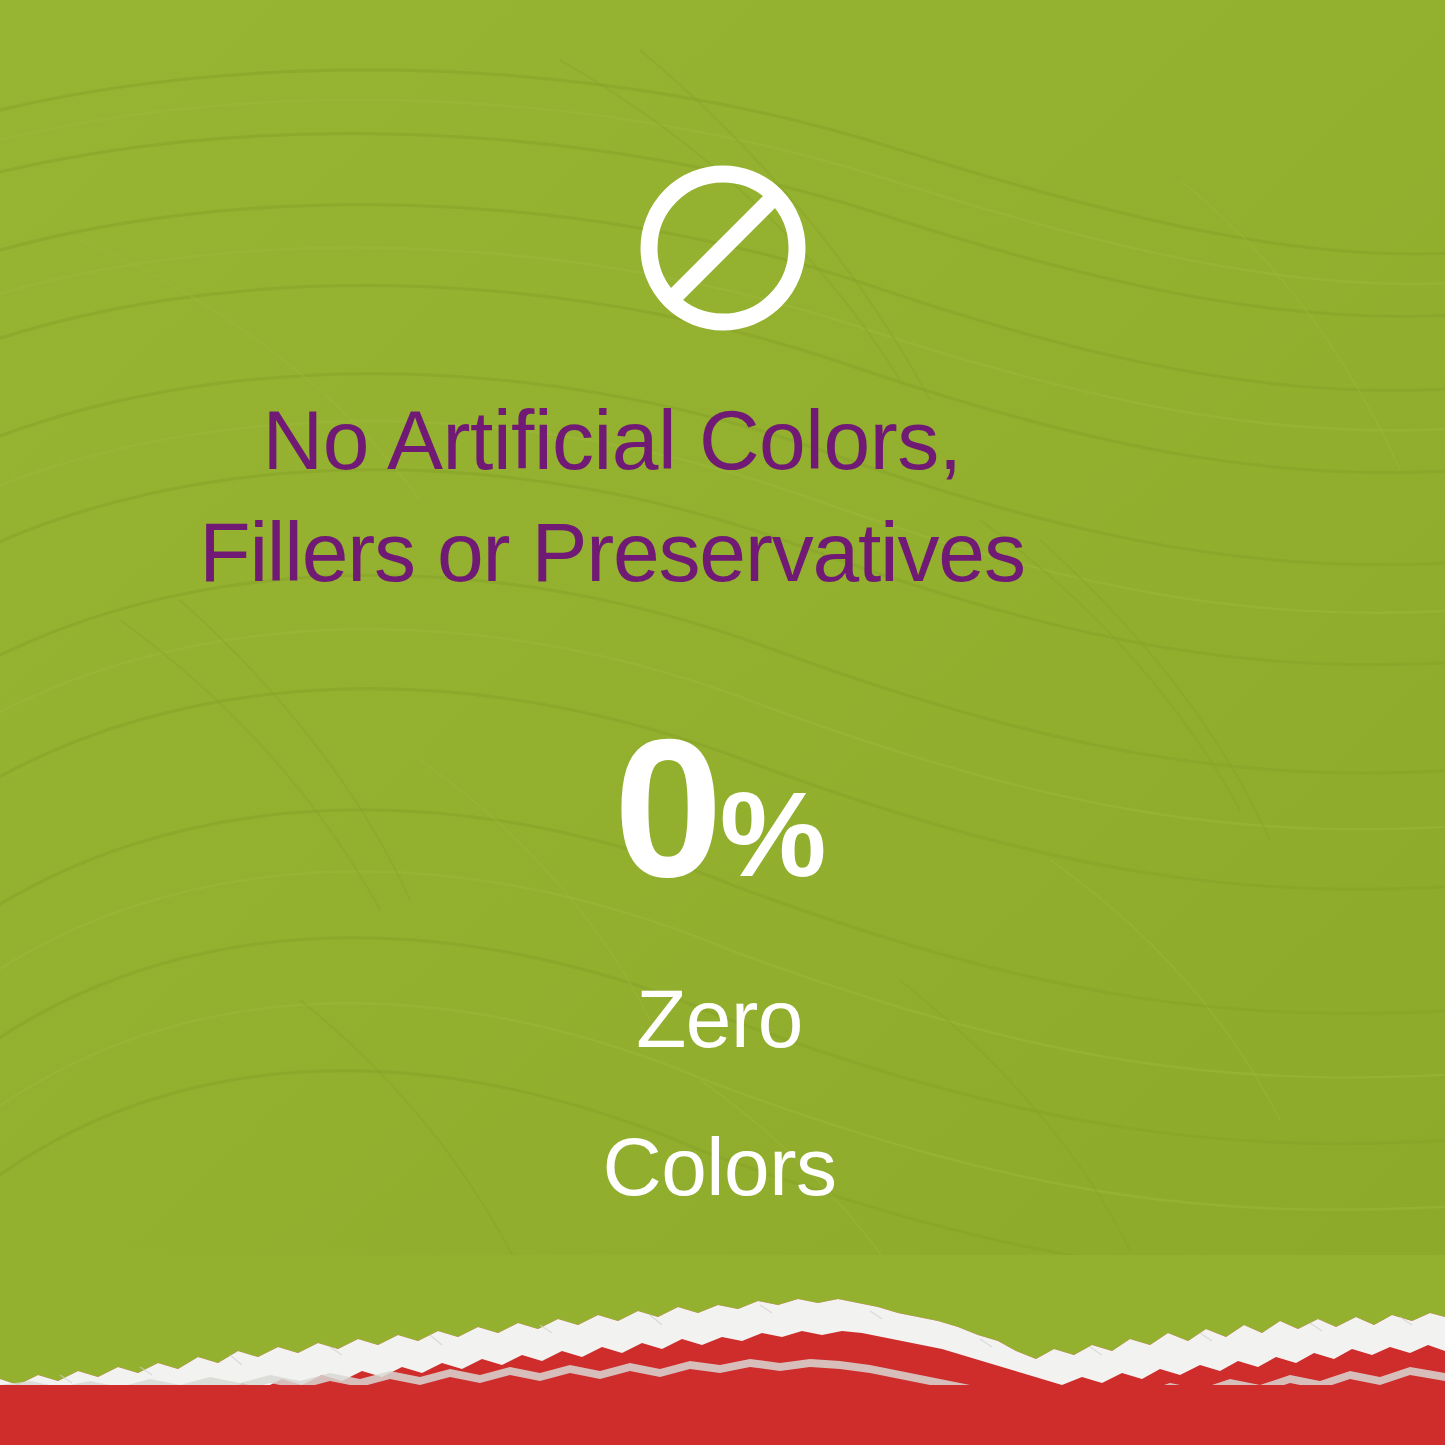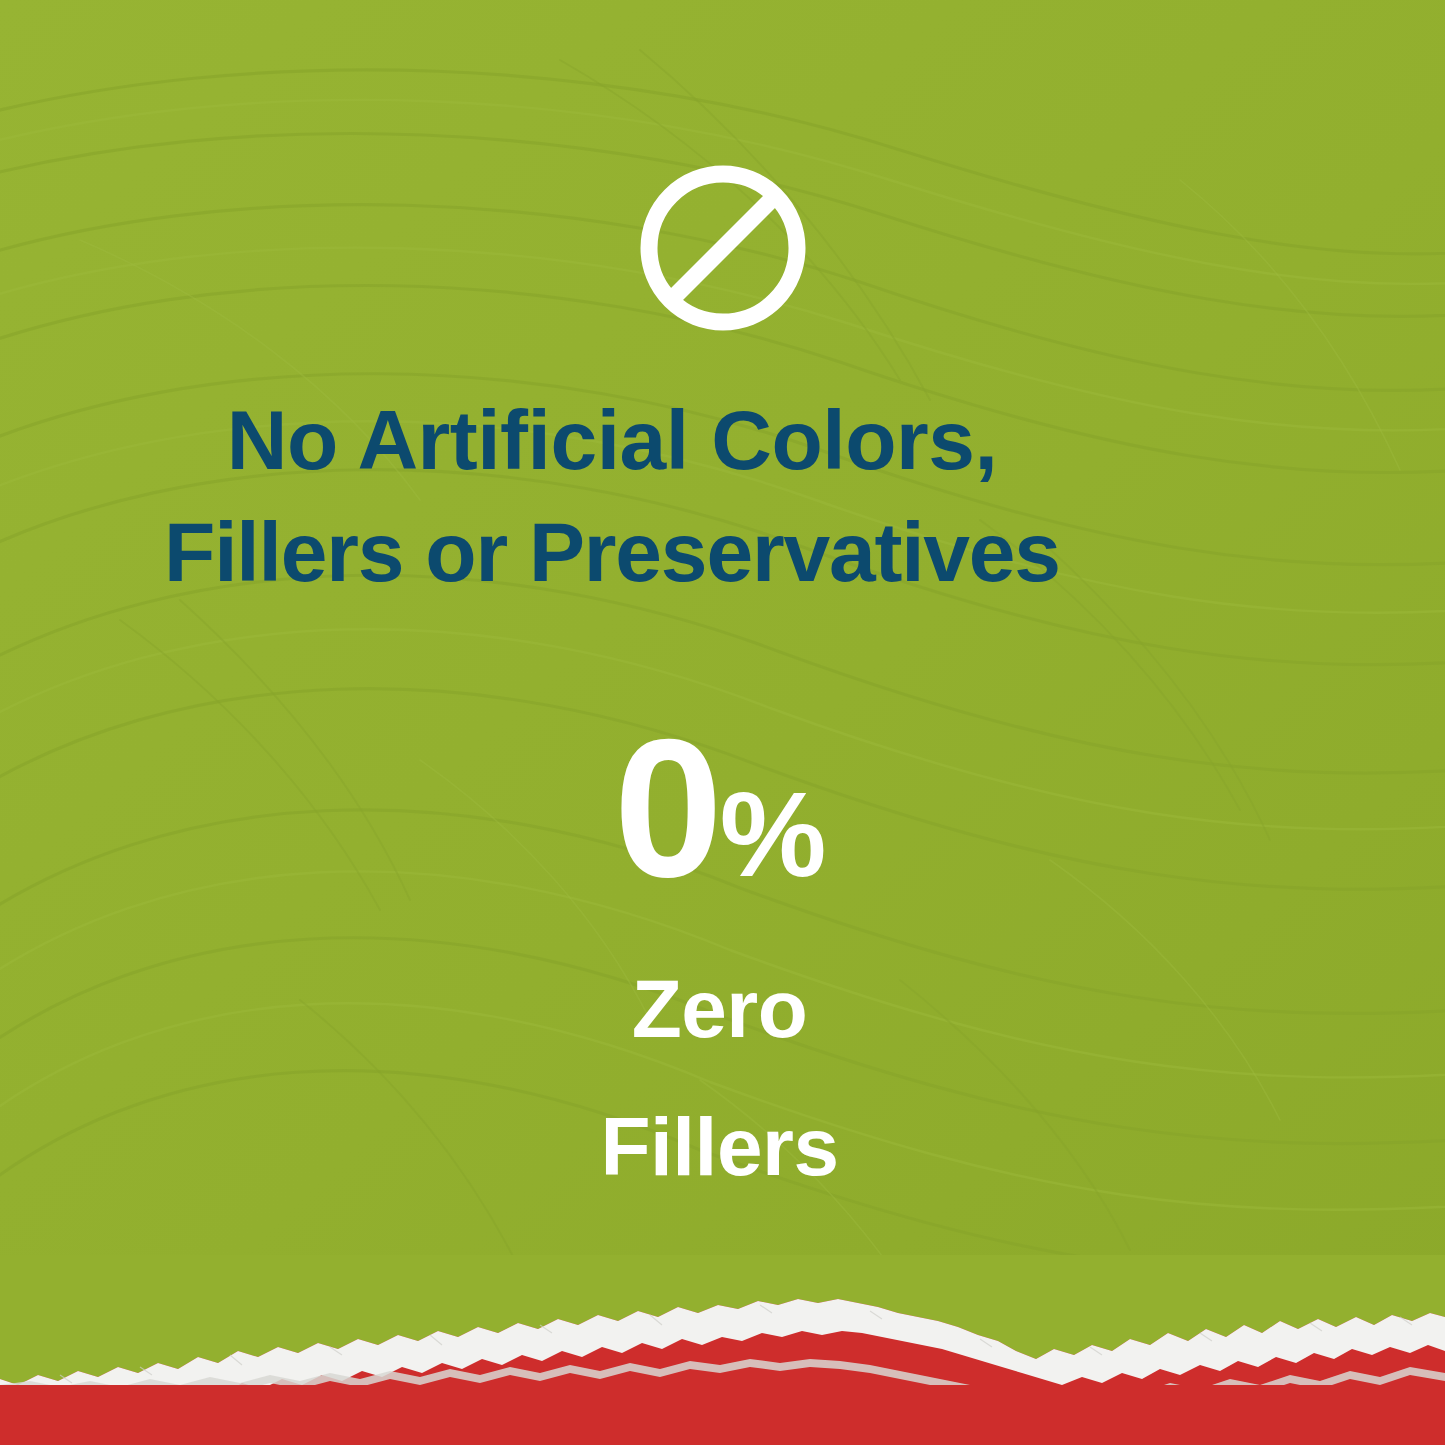--- a/index.html
+++ b/index.html
@@ -65,24 +65,24 @@
     width: 170px;
     height: 170px;
   }
 
   .headline {
     position: absolute;
     left: 0;
     top: 384px;
     width: 1224px;
     text-align: center;
-    color: #0c4a6e;
+    color: #701a75;
     font-size: 84px;
     line-height: 112px;
-    font-weight: bold;
+    font-weight: normal;
     letter-spacing: -0.5px;
   }
   .headline .line2 { letter-spacing: -1.2px; }
 
   .stat-block {
     position: absolute;
     left: 0;
     top: 720px;
     width: 1445px;
     text-align: center;
@@ -101,24 +101,24 @@
     letter-spacing: -3px;
     display: block;
   }
   .stat-number .pct {
     font-size: 120px;
     letter-spacing: -1px;
   }
   .stat-label {
     display: block;
     font-size: 82px;
-    font-weight: bold;
+    font-weight: normal;
     line-height: 104px;
     letter-spacing: -0.5px;
-    margin-top: 34px;
+    margin-top: 44px;
   }
 </style>
 </head>
 <body>
 
 <div id="poster">
 
   <div class="green-panel">
     <svg class="leaf-texture" viewBox="0 0 1445 1340" preserveAspectRatio="none">
       <defs>
@@ -255,18 +255,18 @@
 
     <div class="headline">
       <div class="line1">No Artificial Colors,</div>
       <div class="line2">Fillers or Preservatives</div>
     </div>
 
     <div class="stat-block">
       <div class="stat-inner">
         <span class="stat-number"><span>0</span><span class="pct">%</span></span>
         <span class="stat-label">Zero</span>
-        <span class="stat-label">Fillers</span>
+        <span class="stat-label">Colors</span>
       </div>
     </div>
 
   </div>
 </div>
 
 </body></html>

